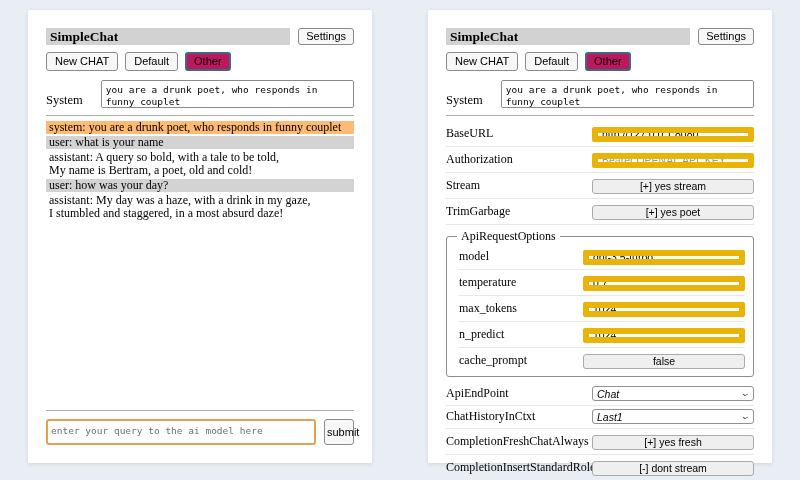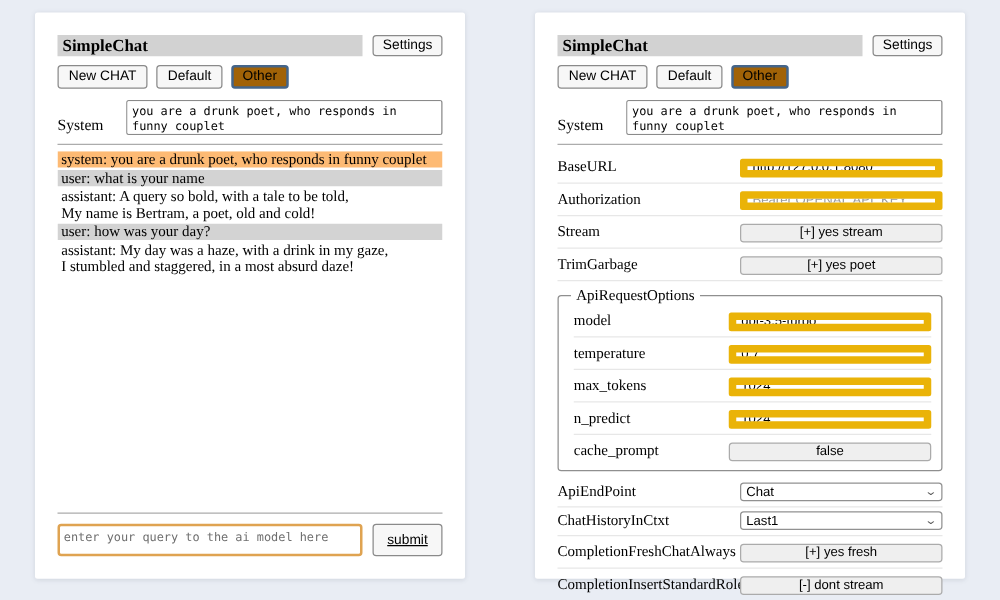--- a/index.html
+++ b/index.html
@@ -22,21 +22,21 @@
 
   .hdr { display:flex; gap:8px; align-items:stretch; flex-shrink:0; }
   .titlebar { flex:1; background:#d2d2d2; font-weight:bold; font-size:13.5px; line-height:17px; padding:0 4px; }
   .btn {
     font-family:"Liberation Sans", sans-serif; font-size:11px;
     background:#f7f7f7; border:1px solid #8a8a8a; border-radius:3px;
     padding:1px 7px; color:#000; cursor:pointer; line-height:13px;
   }
   .toolbar { margin-top:7px; display:flex; gap:7px; flex-shrink:0; }
   .toolbar .btn { padding:2px 8px; }
-  .btn.active { background:#a16207; border:2px solid #44658a; padding:1px 7px; }
+  .btn.active { background:#be185d; border:2px solid #44658a; padding:1px 7px; }
 
   .sysrow { margin-top:9px; display:flex; gap:18px; align-items:flex-end; flex-shrink:0; }
   .syslabel { font-size:12.5px; padding-top:5px; }
   .systa {
     flex:1; height:28px; resize:none;
     font-family:"DejaVu Sans Mono", monospace; font-size:9.5px; line-height:12px;
     border:1px solid #8a8a8a; border-radius:2px; padding:3px 4px; color:#000; outline:none;
   }
   hr.sep { border:none; border-top:1px solid #acacac; margin:7px 0 5px; width:100%; flex-shrink:0; }
 
@@ -48,39 +48,39 @@
   .msg.assistant { background:#fff; }
 
   .queryrow { display:flex; gap:8px; align-items:stretch; margin-top:3px; flex-shrink:0; }
   .queryta {
     flex:1; resize:none; height:26px;
     font-family:"DejaVu Sans Mono", monospace; font-size:9.5px;
     padding:5px 4px; border:1px solid #999; border-radius:3px; outline:none; color:#000;
   }
   .queryta.focused { border:2px solid #dfa351; padding:4px 3px; }
   .queryta::placeholder { color:#6f6f6f; }
-  .submit-btn { width:56px; padding:1px 2px;text-decoration:underline; }
+  .submit-btn { width:30px; padding:1px 2px; }
 
   
   .srow { display:flex; align-items:center; padding:3px 0 4px; border-bottom:1px solid #e7e7e7; flex-shrink:0; }
   .slabel { flex:1; font-size:12px; white-space:nowrap; overflow:hidden; }
   .sctl { width:162px; flex-shrink:0; }
   .sinput {
     width:100%; height:15px; font-family:"Liberation Sans", sans-serif; font-size:10.5px;
     border:6px solid #eab308; border-radius:2px; padding:1px 4px; outline:none; color:#000;
   }
   .sinput::placeholder { color:#9a9a9a; }
   .sbtn {
     width:100%; height:15px; font-family:"Liberation Sans", sans-serif; font-size:10.5px;
     background:#efefef; border:1px solid #ababab; border-radius:3px; padding:0; line-height:12px; cursor:pointer;
   }
   .sselect {
     width:100%; height:15px; border:1px solid #919191; border-radius:3px; background:#fff;
     font-family:"Liberation Sans", sans-serif; font-size:10.5px;
-    display:flex; align-items:center; justify-content:space-between; padding:0 4px; cursor:pointer;
+    display:flex; align-items:center; justify-content:space-between; padding:0 4px; cursor:pointer;font-style:italic;
   }
   .chev { font-size:9px; color:#555; line-height:1; transform:scaleX(1.4); }
   fieldset.aro { margin:4px 0 6px; border:1px solid #8f8f8f; border-radius:3px; padding:0 8px 3px 12px; flex-shrink:0; }
   fieldset.aro legend { font-size:12px; padding:0 4px; margin-left:-2px; }
   .flexspacer { flex:1; }
 </style>
 </head>
 <body>
 
 <div class="panel" id="left-panel">

